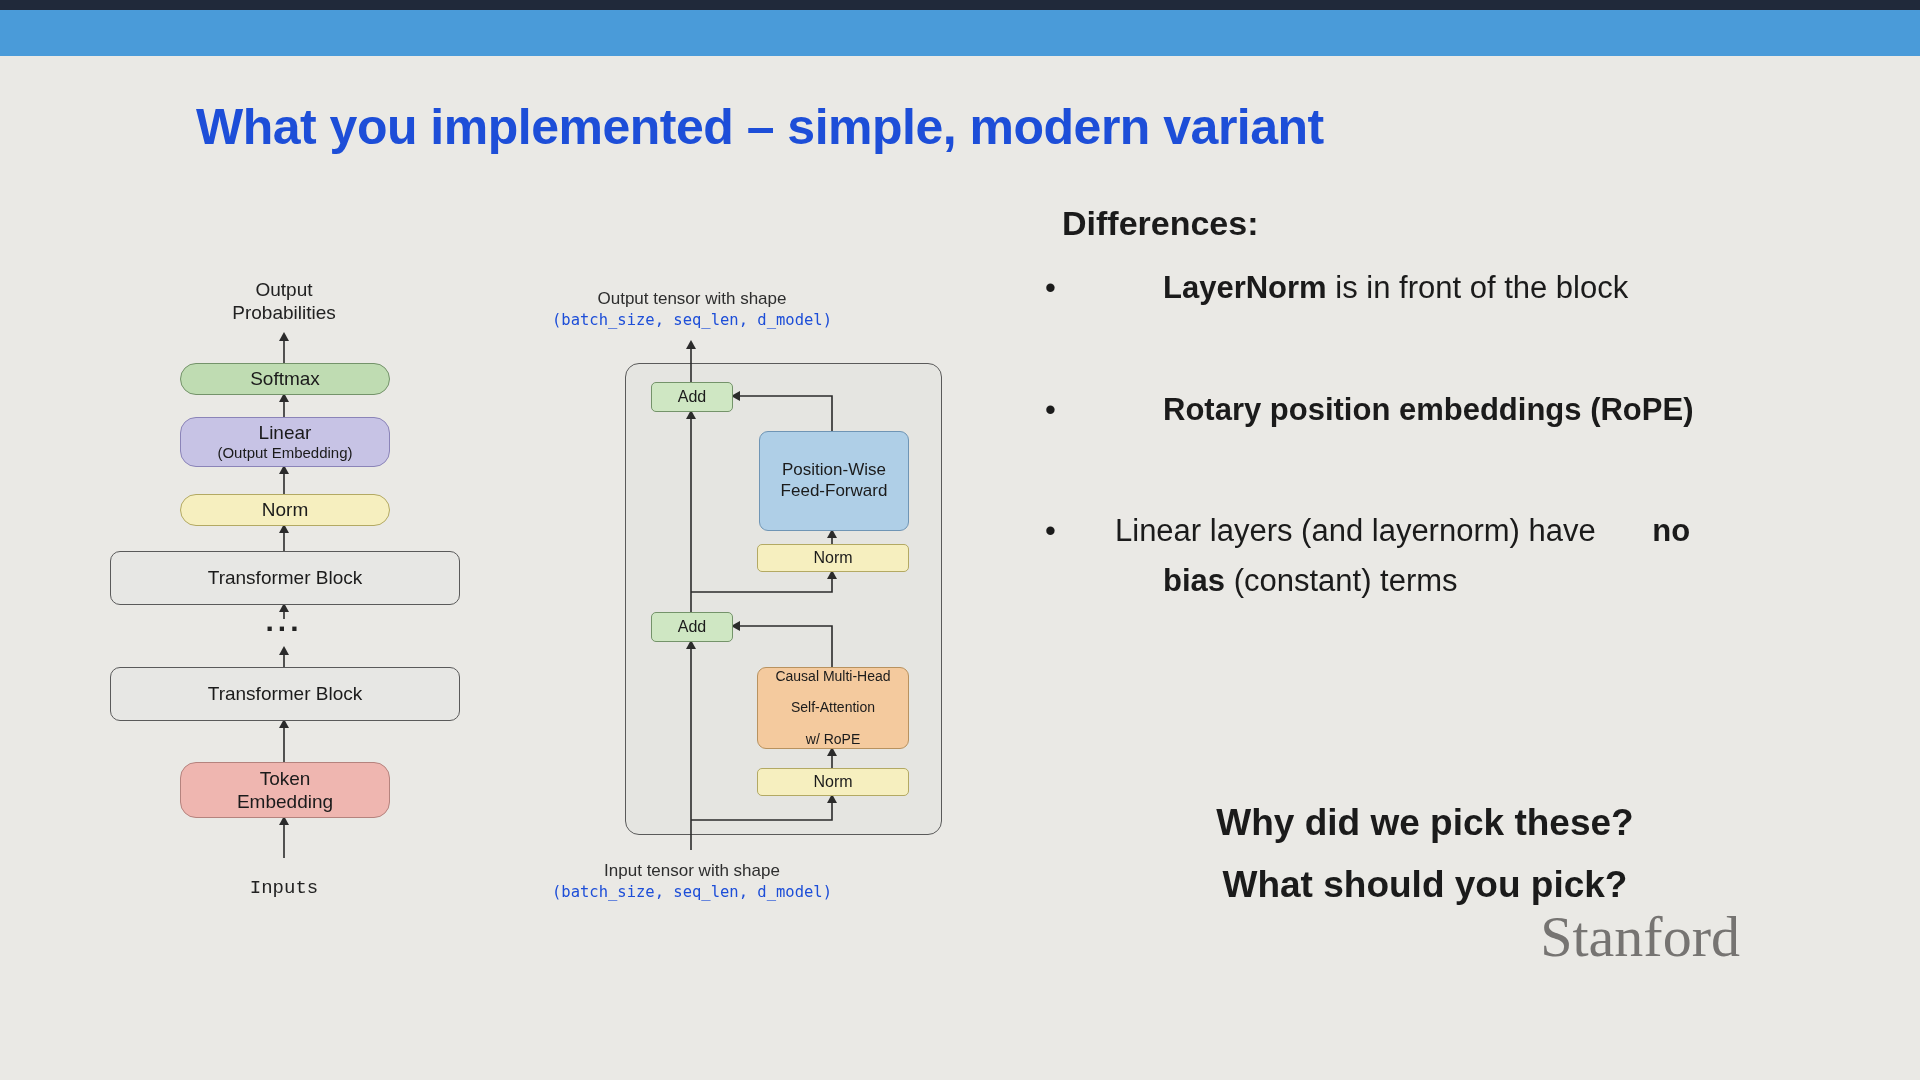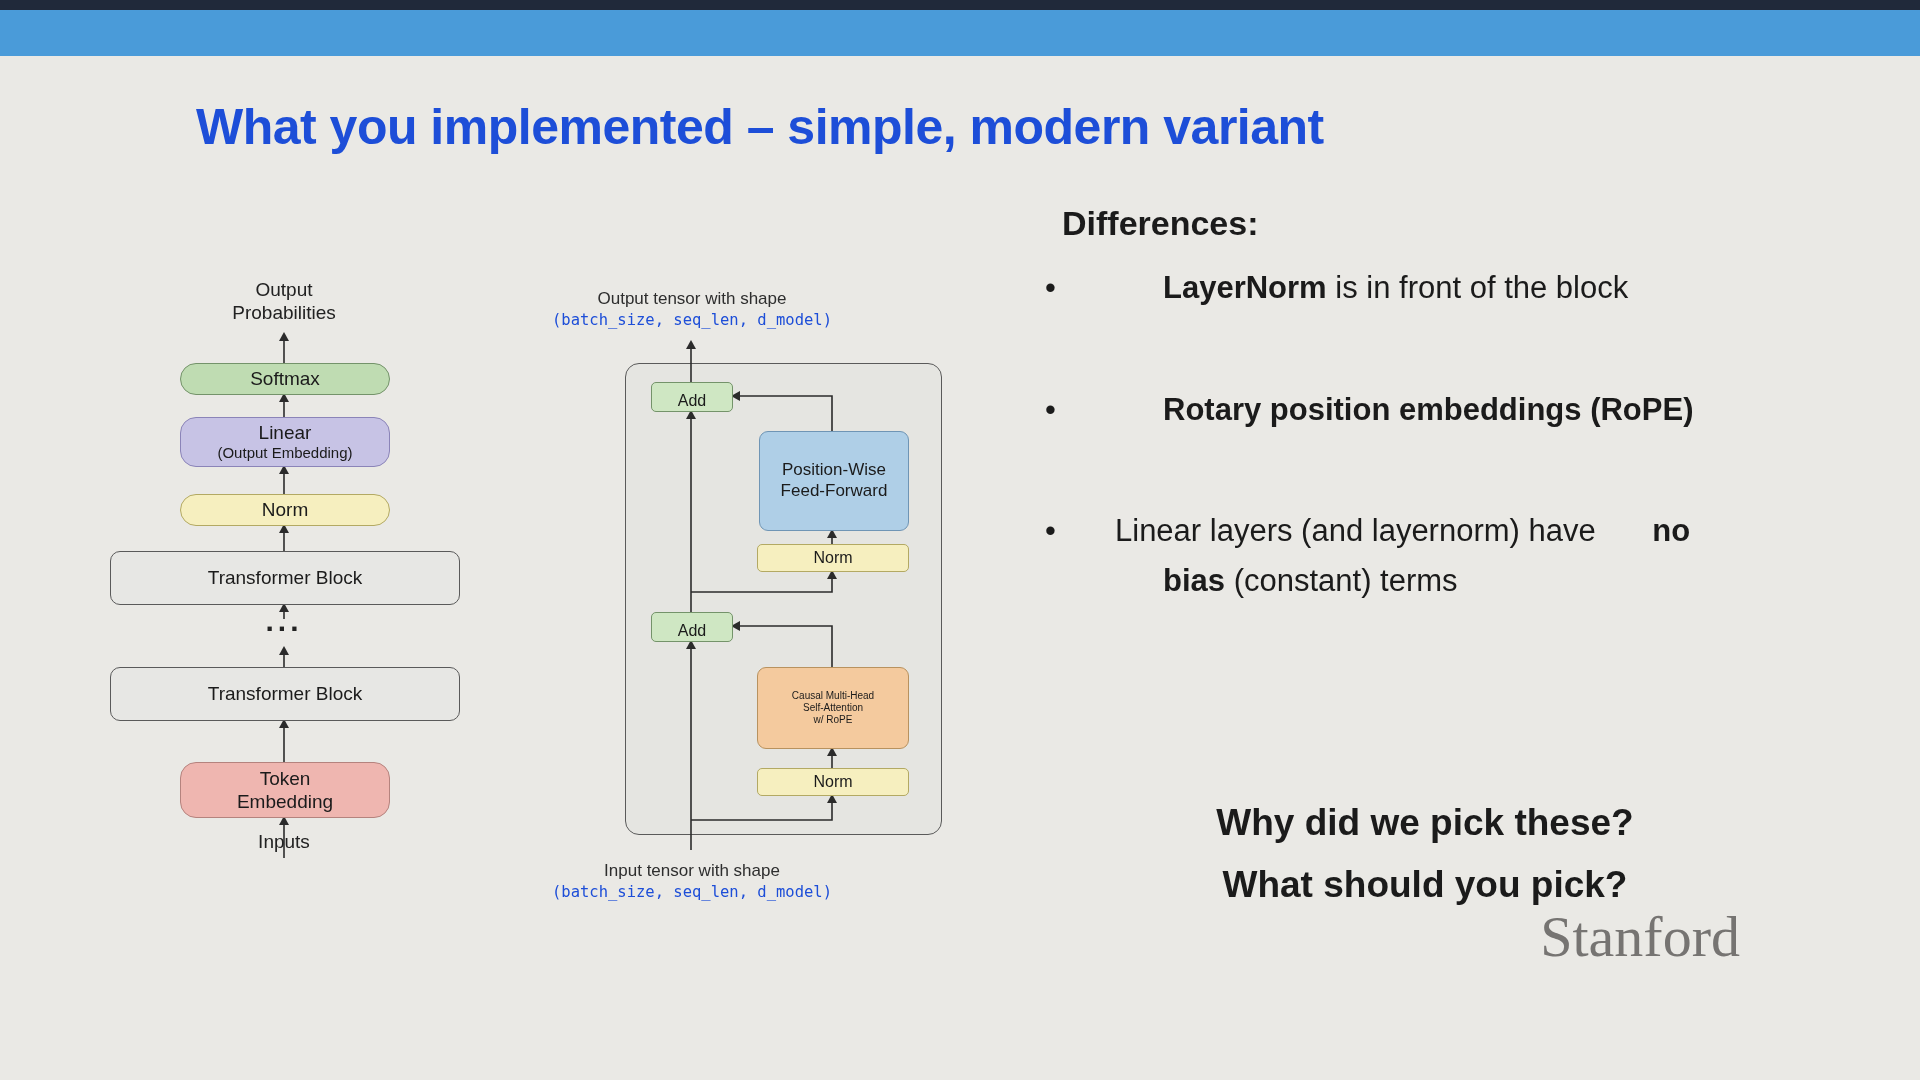--- a/index.html
+++ b/index.html
@@ -17,22 +17,22 @@
   
   .box{position:absolute;display:flex;flex-direction:column;align-items:center;justify-content:center;
        border:1.6px solid #5a5a5a;border-radius:16px;text-align:center;font-size:19px;line-height:1.22;}
   .box .sub{font-size:15px;}
   .green{background:#bfdcb2;border-color:#74936a;}
   .lavender{background:#c7c3e5;border-color:#8b84b8;}
   .yellow{background:#f6efbf;border-color:#b3a963;}
   .grayblock{background:#e7e7e4;border-color:#5a5a5a;border-radius:10px;}
   .pink{background:#efb6b0;border-color:#b5837e;}
   .bluebox{background:#afcfe7;border-color:#6f95b5;border-radius:9px;font-size:17px;}
-  .orangebox{background:#f4ca9e;border-color:#b8925f;border-radius:9px;font-size:10px;}
-  .addbox{background:#cfe7c3;border-color:#74936a;border-radius:5px;font-size:16px;justify-content:flex-end;}
+  .orangebox{background:#f4ca9e;border-color:#b8925f;border-radius:9px;font-size:14px;justify-content:space-between;}
+  .addbox{background:#cfe7c3;border-color:#74936a;border-radius:5px;font-size:16px;}
   .normbox{background:#f6efbf;border-color:#b3a963;border-radius:5px;font-size:16px;}
 
   .diag-label{position:absolute;text-align:center;font-size:19px;line-height:1.22;color:#222;}
   .tensor-label{position:absolute;text-align:center;font-size:17px;line-height:1.3;color:#2e2e2e;}
   .tensor-label .mono{font-family:"DejaVu Sans Mono",monospace;font-size:15.5px;color:#1d4ed8;}
 
   .dots{position:absolute;left:150px;top:604px;width:268px;text-align:center;
         font-size:30px;font-weight:700;letter-spacing:4px;color:#222;}
 
   .block-container{position:absolute;left:625px;top:363px;width:315px;height:470px;
@@ -111,21 +111,21 @@
 
   <div class="box grayblock" style="left:110px;top:667px;width:348px;height:52px;">
     <span>Transformer Block</span>
   </div>
 
   <div class="box pink" style="left:180px;top:762px;width:208px;height:54px;">
     <span>Token</span>
     <span>Embedding</span>
   </div>
 
-  <div class="diag-label" style="left:150px;top:830px;width:268px;">Inputs</div>
+  <div class="diag-label" style="left:150px;top:877px;width:268px;font-family:Liberation Mono, monospace;">Inputs</div>
 
   <div class="tensor-label" style="left:500px;top:288px;width:384px;">
     <div>Output tensor with shape</div>
     <div class="mono">(batch_size, seq_len, d_model)</div>
   </div>
 
   <div class="block-container"></div>
 
   <svg style="left:600px;top:330px;" width="360" height="540" viewBox="0 0 360 540">
     <line x1="91" y1="520" x2="91" y2="319"></line>          

